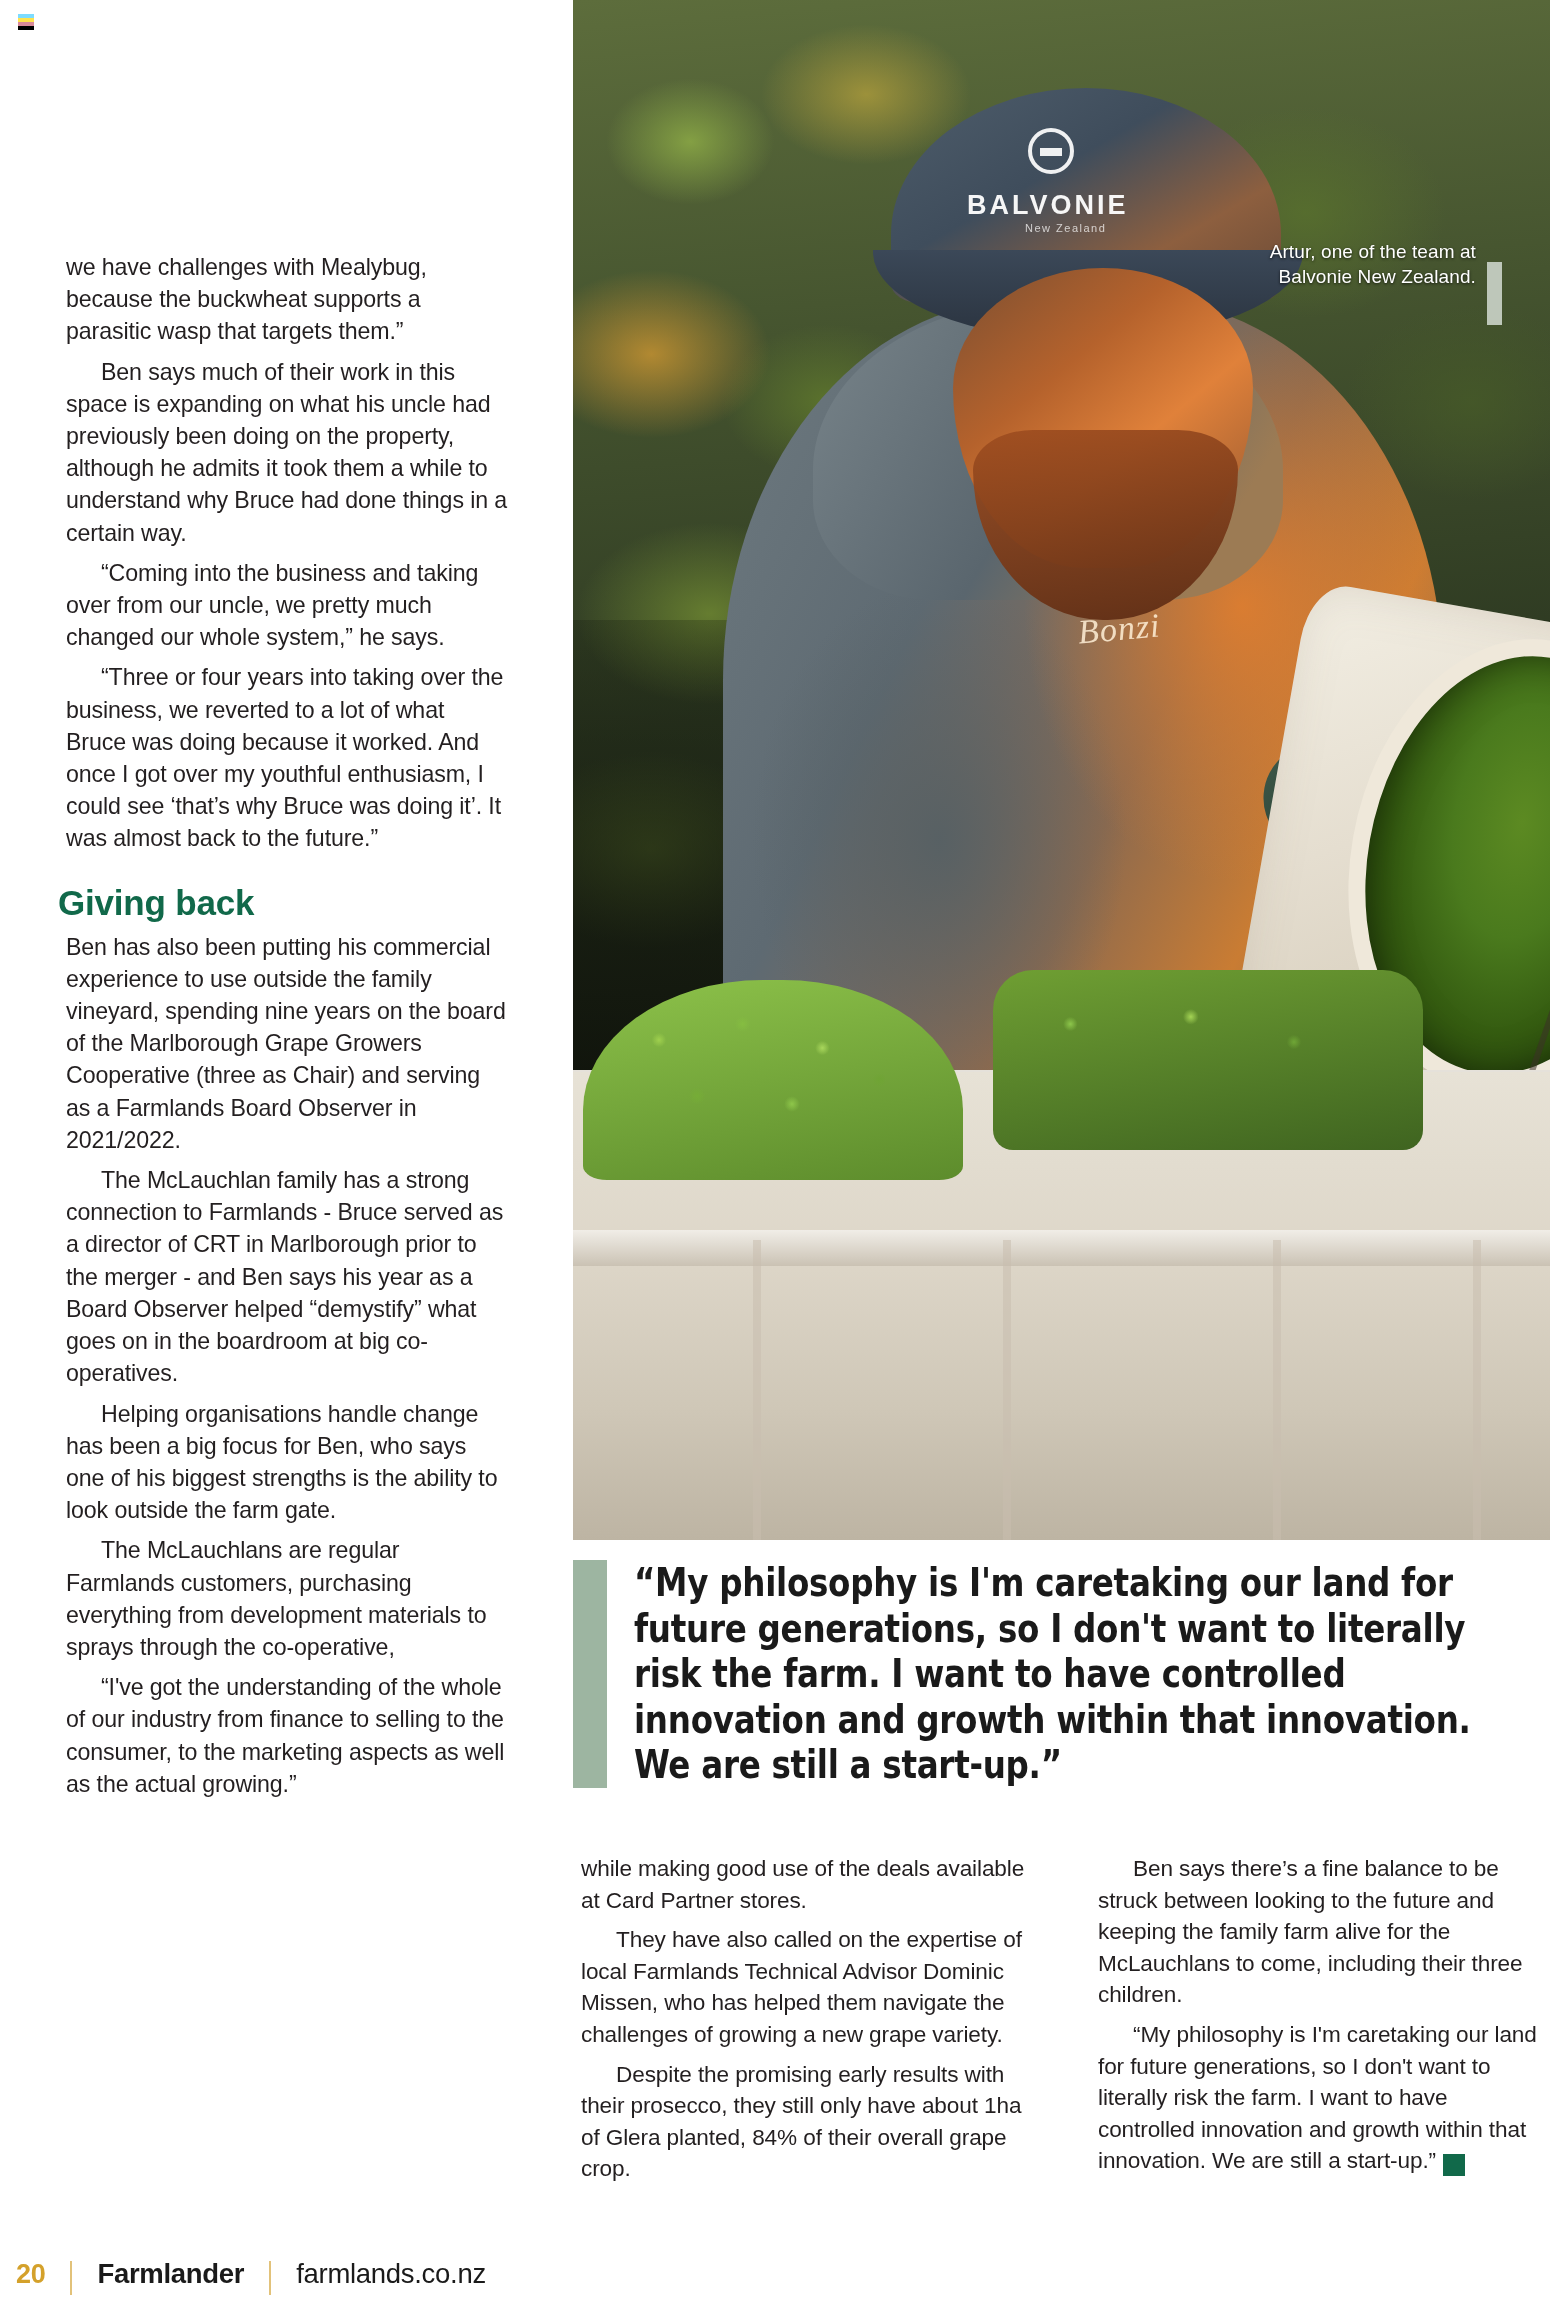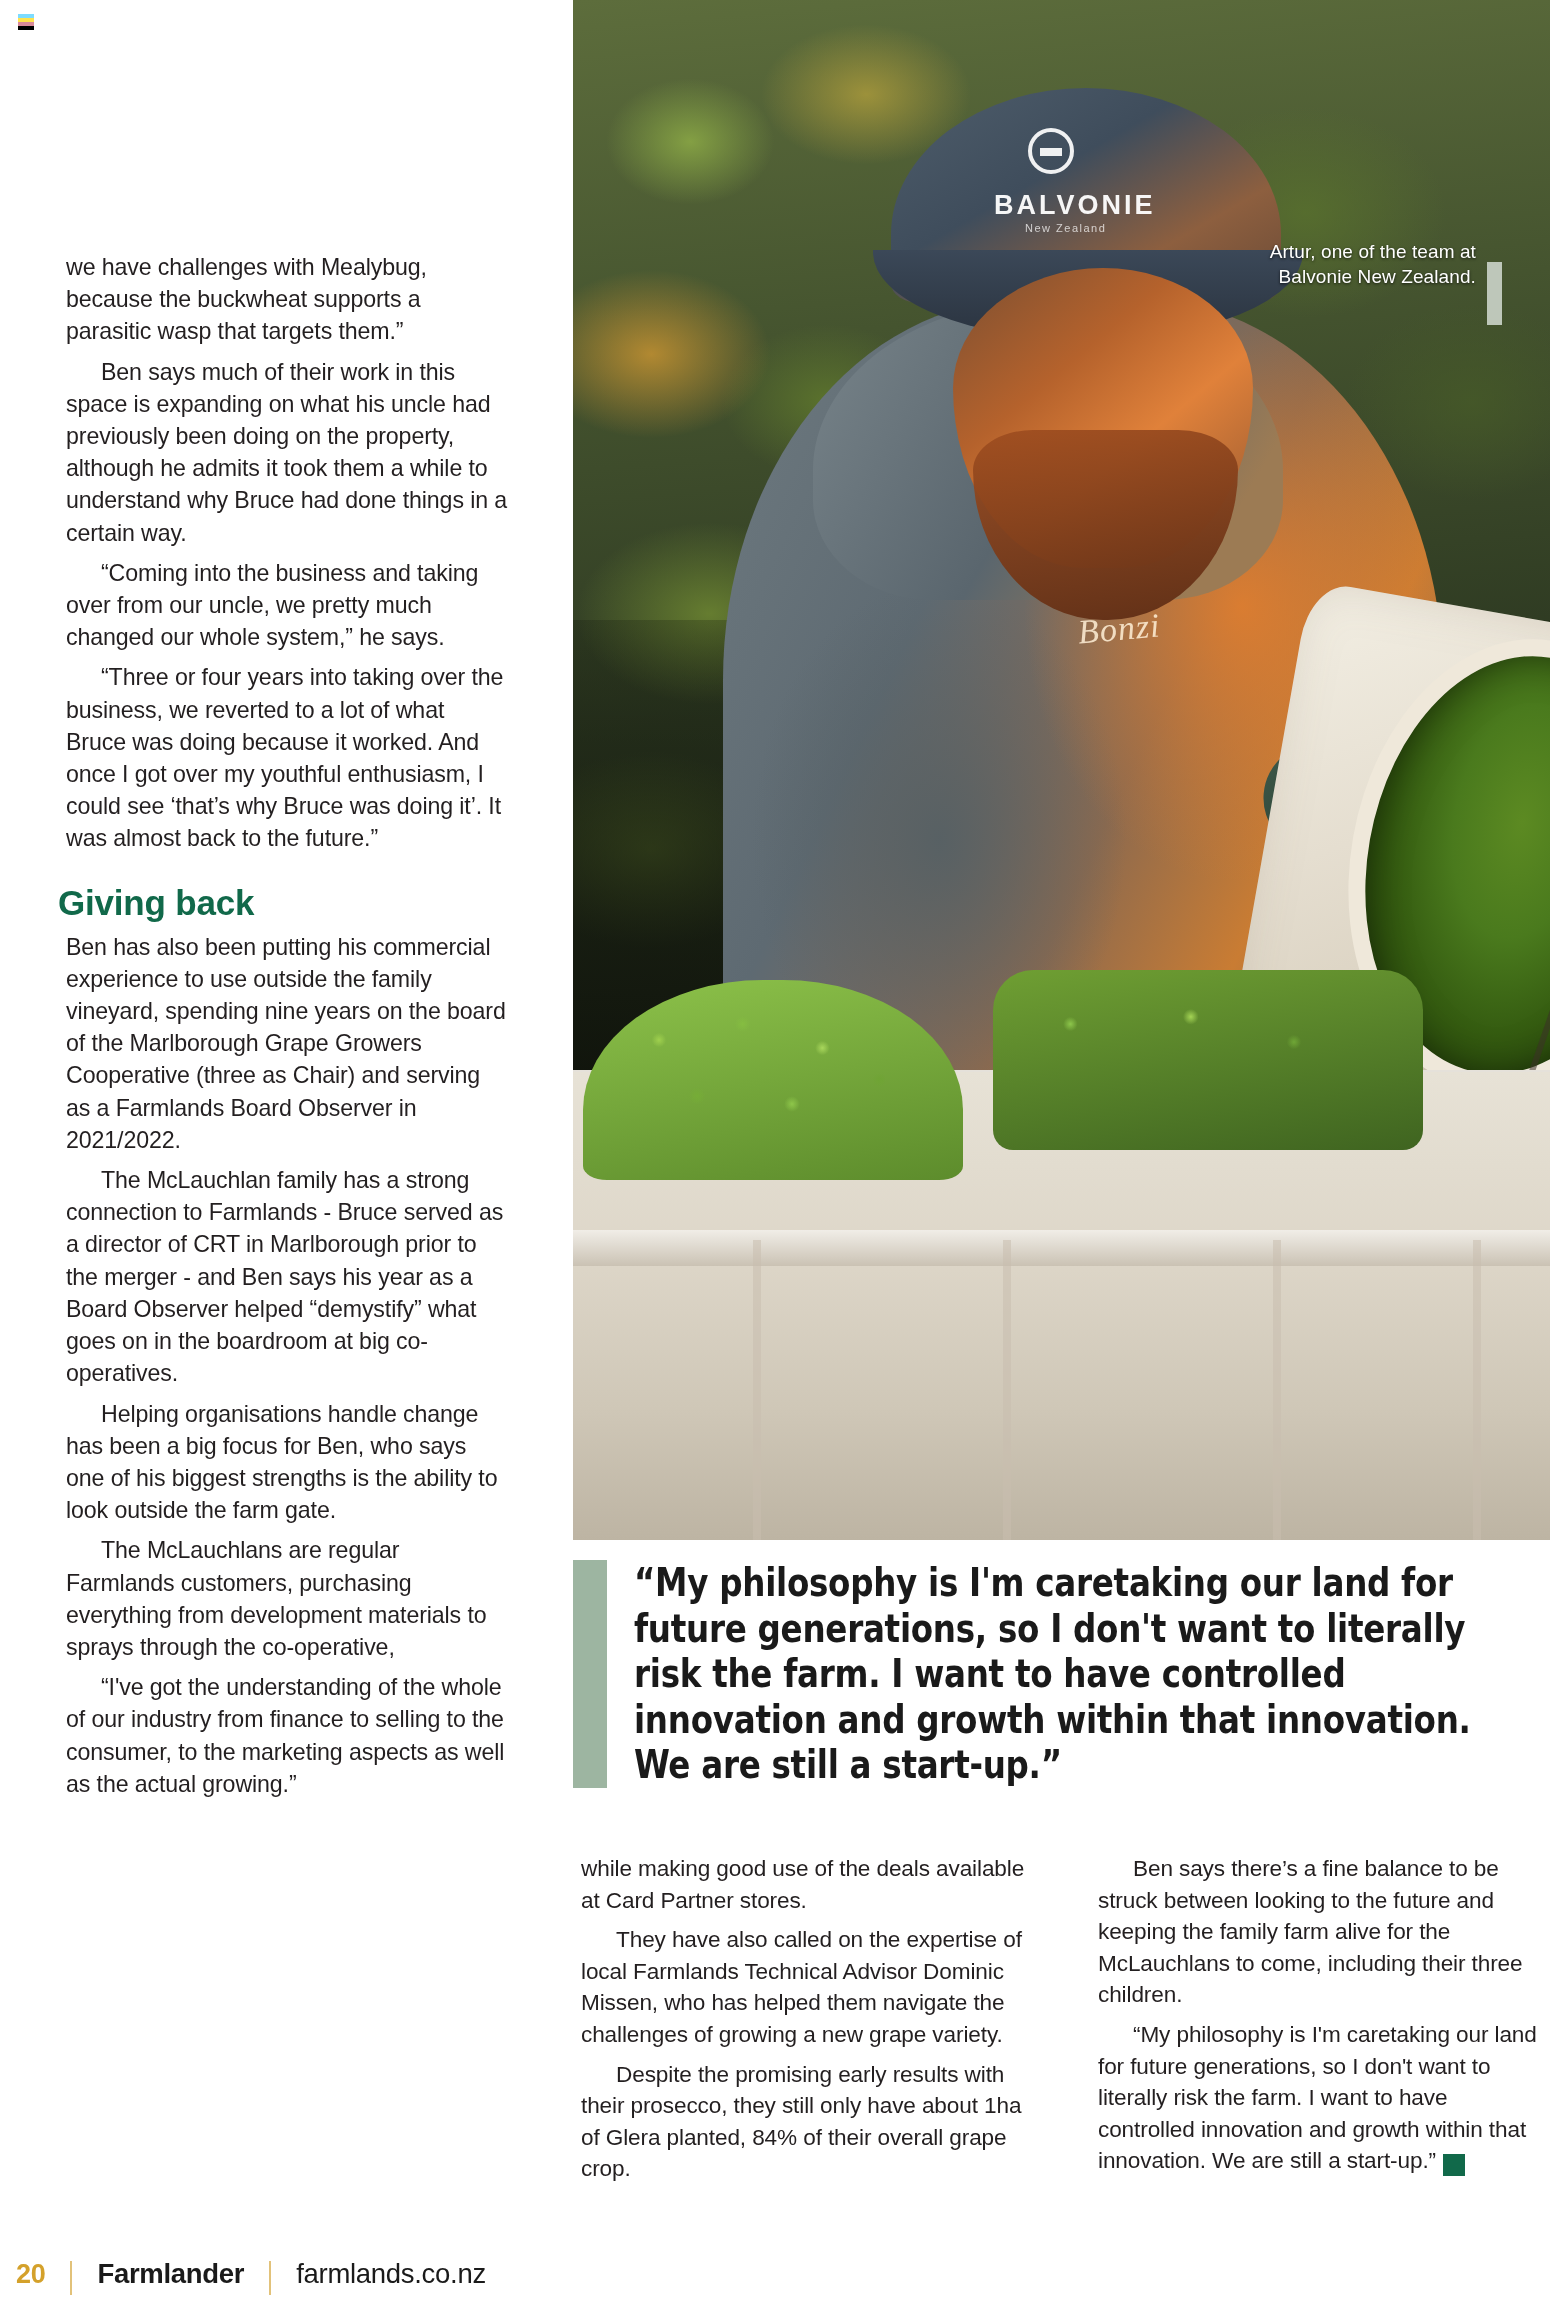--- a/index.html
+++ b/index.html
@@ -137,21 +137,21 @@
   .cap-logo {
     position:absolute; left:455px; top:128px;
     width:46px; height:46px; border-radius:50%;
     border:4px solid rgba(255,255,255,.92);
   }
   .cap-logo:after{
     content:""; position:absolute; left:8px; top:16px;
     width:22px; height:8px; background:rgba(255,255,255,.92);
   }
   .cap-brand {
-    position:absolute; left:421px; top:190px;
+    position:absolute; left:394px; top:190px;
     font-size:27px; font-weight:bold; letter-spacing:3px;
     color:rgba(255,255,255,.95);
   }
   .cap-sub {
     position:absolute; left:452px; top:222px;
     font-size:11px; letter-spacing:1.5px;
     color:rgba(255,255,255,.72);
   }
   .face {
     position:absolute; left:380px; top:268px; width:300px; height:300px;

